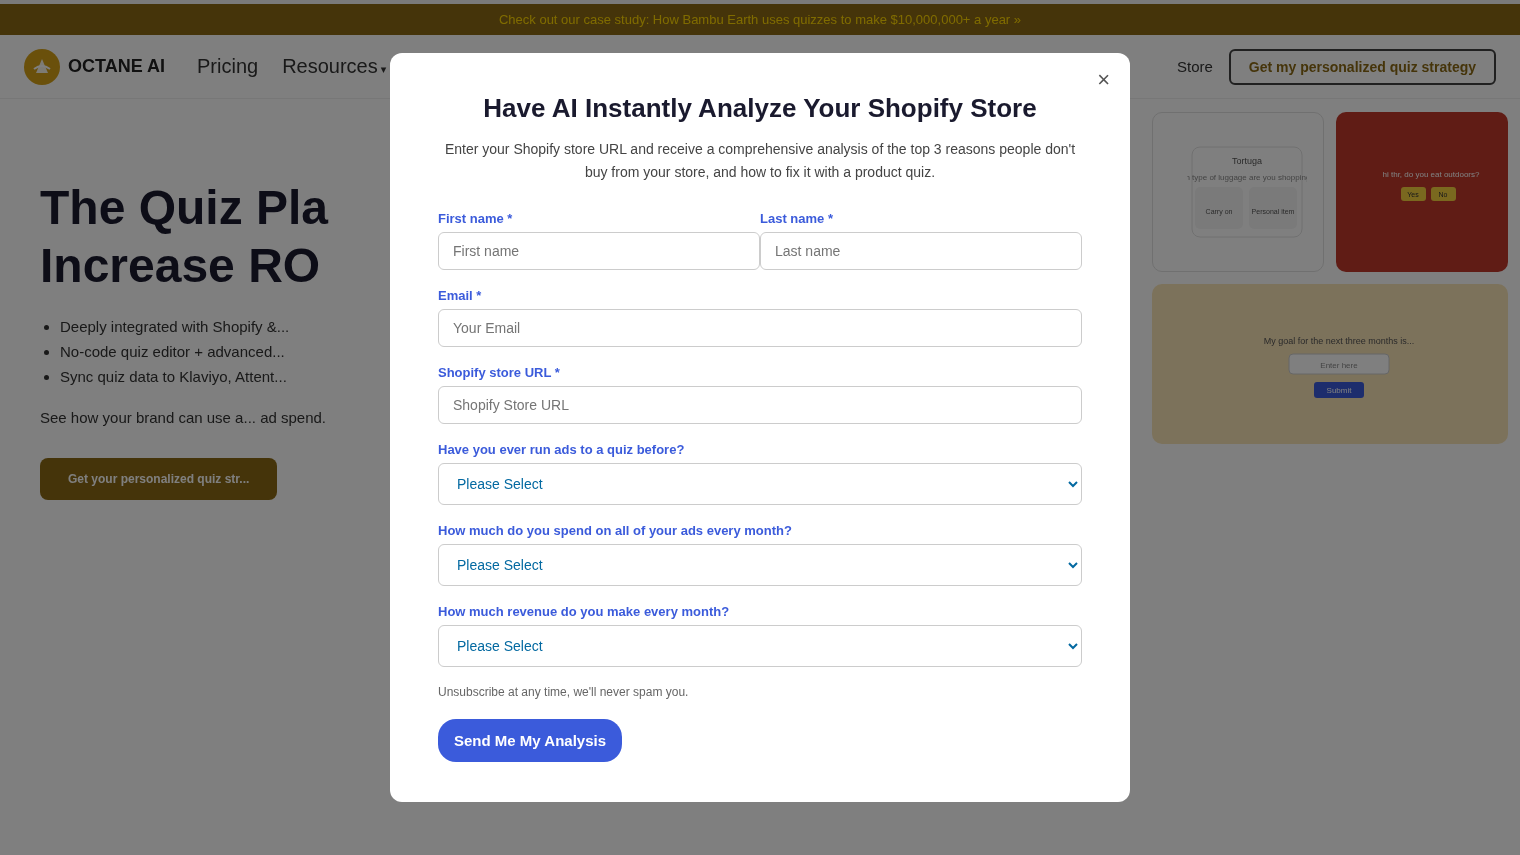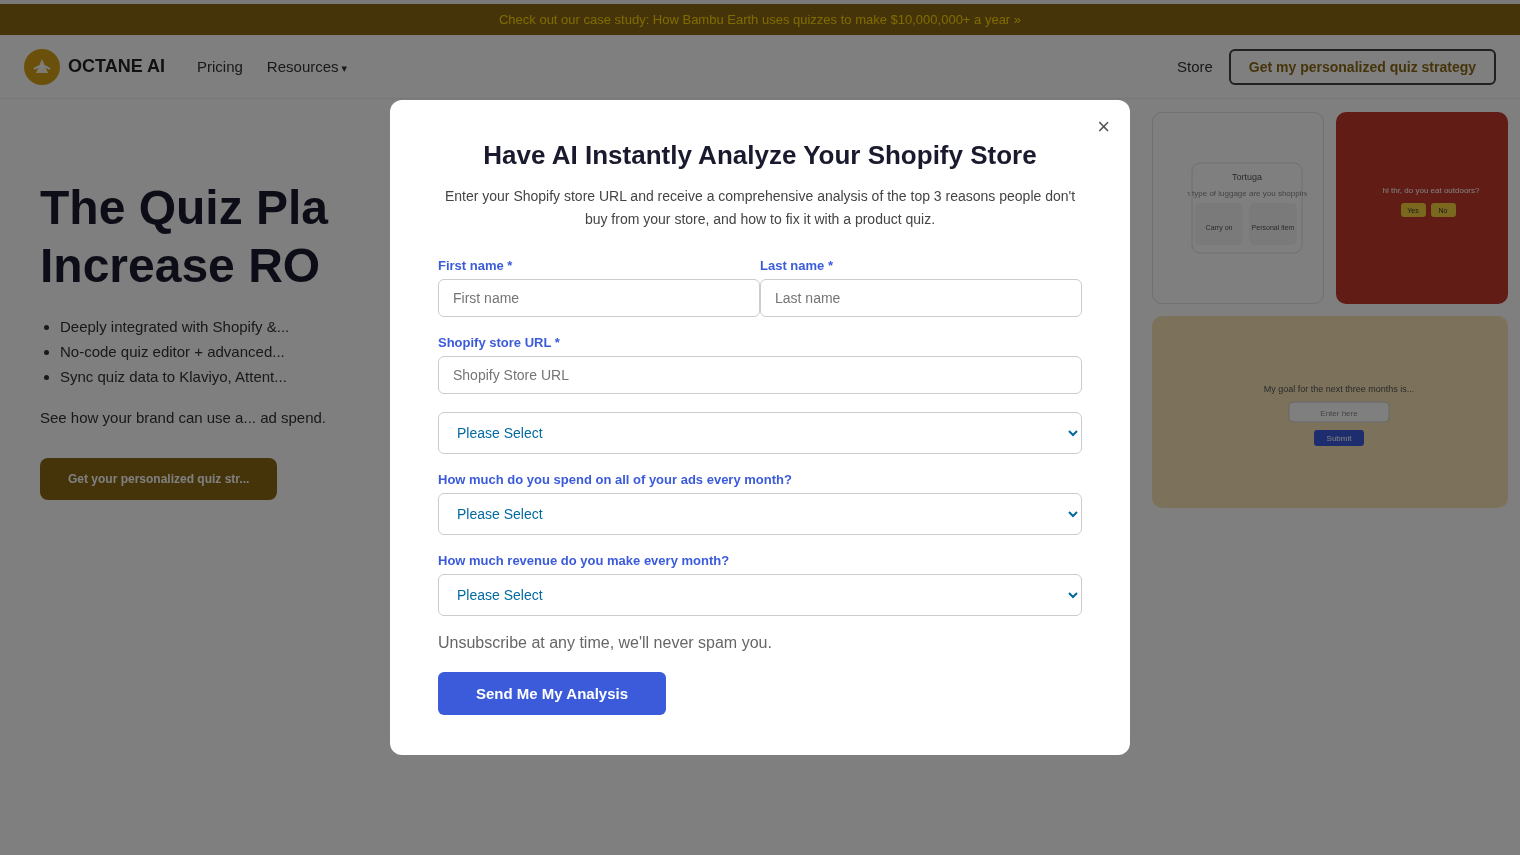--- a/index.html
+++ b/index.html
@@ -41,21 +41,21 @@
     }
     .nav-links {
       display: flex;
       align-items: center;
       gap: 24px;
       margin-left: 32px;
     }
     .nav-links a {
       color: #333;
       text-decoration: none;
-      font-size: 15px;
+      font-size: 20px;
       font-weight: 500;
     }
     .nav-links .dropdown::after {
       content: ' ▾';
       font-size: 11px;
     }
     .nav-right {
       margin-left: auto;
       display: flex;
       align-items: center;
@@ -224,40 +224,40 @@
       font-size: 14px;
       color: #0369a1;
       background: #fff;
       outline: none;
       width: 100%;
       appearance: auto;
       cursor: pointer;
       height: 42px;
     }
     .unsubscribe-text {
-      font-size: 16px;
+      font-size: 12px;
       color: #666;
       margin-bottom: 20px;
     }
     .submit-btn {
       background: #3B5BDB;
       color: #fff;
       border: none;
-      padding: 13px 38px;
-      border-radius: 6px;
+      padding: 13px 16px;
+      border-radius: 18px;
       font-size: 15px;
       font-weight: 600;
       cursor: pointer;
     }
 
     
     .preview-card {
       background: #f5f5f5;
       border-radius: 10px;
-      height: 192px;
+      height: 160px;
       overflow: hidden;
       display: flex;
       align-items: center;
       justify-content: center;
       padding-left: 17px;
     }
     .preview-card.tortuga {
       background: #fff;
       border: 1px solid #e0e0e0;
     }
@@ -360,32 +360,39 @@
           <label class="form-label">First name *</label>
           <input type="text" class="form-input" placeholder="First name" style="">
         </div>
         <div class="form-group">
           <label class="form-label">Last name *</label>
           <input type="text" class="form-input" placeholder="Last name" style="">
         </div>
       </div>
 
       
+      <div class="form-row">
+        <div class="form-group full">
+          <label class="form-label">Email *</label>
+          <input type="email" class="form-input" placeholder="Your Email" style="">
+        </div>
+      </div>
 
       
       <div class="form-row">
         <div class="form-group full">
           <label class="form-label">Shopify store URL *</label>
           <input type="text" class="form-input" placeholder="Shopify Store URL" style="">
         </div>
       </div>
 
       
       <div class="form-row">
         <div class="form-group full">
+          <label class="form-label">Have you ever run ads to a quiz before?</label>
           <select class="form-select">
             <option>Please Select</option>
             <option>Yes</option>
             <option>No</option>
           </select>
         </div>
       </div>
 
       
       <div class="form-row">

